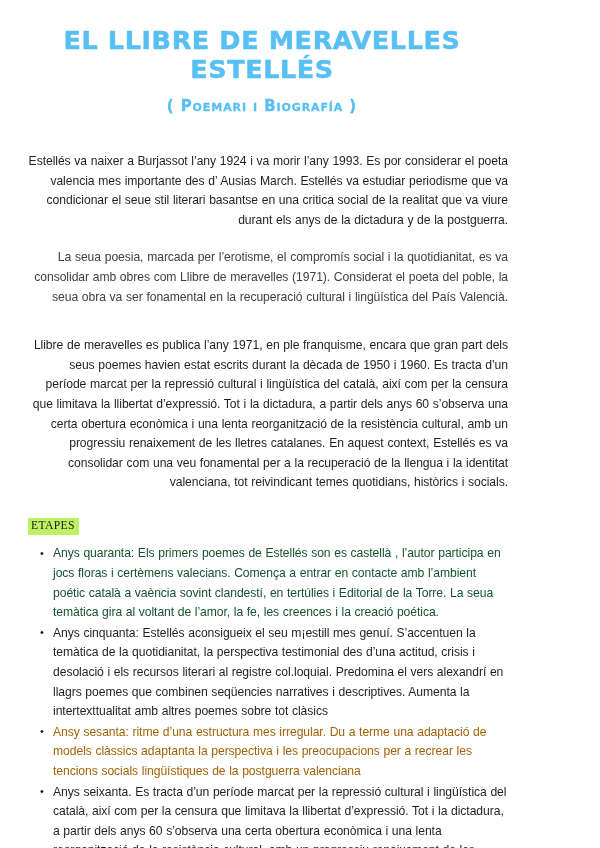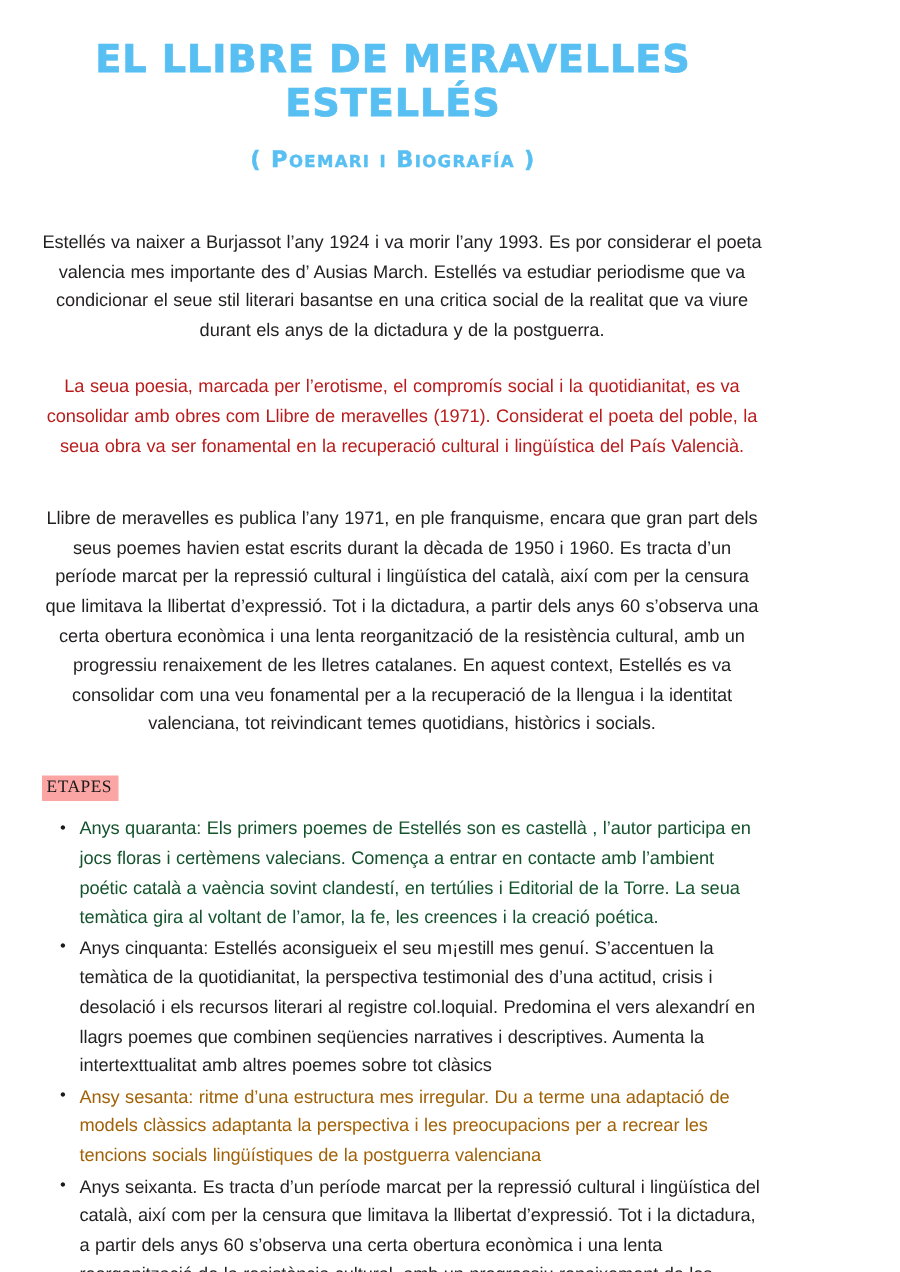--- a/index.html
+++ b/index.html
@@ -53,21 +53,21 @@
   }
 
   
   .body-wrap {
     padding: 0 16px 0 28px;
   }
   p.para {
     font-size: 12.15px;
     line-height: 19.6px;
     margin: 0;
-    text-align: center;
+    text-align: right;
     letter-spacing: -0.06px;
     word-spacing: 0.4px;
   }
   p.para.first { margin-top: 37px; }
   p.para.second { margin-top: 18px; }
   p.para.third { margin-top: 29px; }
 
   
   .etapes-row {
     margin-top: 22px;
@@ -114,26 +114,26 @@
 
 <div class="page">
 
   <div class="title-block">
     <h1 class="doc-title" style="color: rgb(88, 191, 242);">El Llibre de Meravelles Estellés</h1>
     <div class="doc-subtitle" style="color: rgb(88, 191, 242);">( Poemari i Biografía )</div>
   </div>
 
   <div class="body-wrap">
     <p class="para first" style="color: rgb(34, 31, 31);">Estellés va naixer a Burjassot l’any 1924 i va morir l’any 1993. Es por considerar el poeta valencia mes importante des d’ Ausias March. Estellés va estudiar periodisme que va condicionar el seue stil literari basantse en una critica social de la realitat que va viure durant els anys de la dictadura y de la postguerra.</p>
-    <p class="para second" style="color: #b91c1c;"> La seua poesia, marcada per l’erotisme, el compromís social i la quotidianitat, es va consolidar amb obres com Llibre de meravelles (1971). Considerat el poeta del poble, la seua obra va ser fonamental en la recuperació cultural i lingüística del País Valencià.</p>
+    <p class="para second" style="color: #404040;"> La seua poesia, marcada per l’erotisme, el compromís social i la quotidianitat, es va consolidar amb obres com Llibre de meravelles (1971). Considerat el poeta del poble, la seua obra va ser fonamental en la recuperació cultural i lingüística del País Valencià.</p>
     <p class="para third" style="color: rgb(34, 31, 31);">Llibre de meravelles es publica l’any 1971, en ple franquisme, encara que gran part dels seus poemes havien estat escrits durant la dècada de 1950 i 1960. Es tracta d’un període marcat per la repressió cultural i lingüística del català, així com per la censura que limitava la llibertat d’expressió. Tot i la dictadura, a partir dels anys 60 s’observa una certa obertura econòmica i una lenta reorganització de la resistència cultural, amb un progressiu renaixement de les lletres catalanes. En aquest context, Estellés es va consolidar com una veu fonamental per a la recuperació de la llengua i la identitat valenciana, tot reivindicant temes quotidians, històrics i socials.</p>
   </div>
 
   <div class="etapes-row">
-    <span class="etapes-label" style="background: #fca5a5; text-align: center;">ETAPES</span>
+    <span class="etapes-label" style="background: #bef264; text-align: center;">ETAPES</span>
   </div>
 
   <ul class="etapes-list">
     <li style="color: #14532d;">Anys quaranta: Els primers poemes de Estellés son es castellà , l’autor participa en jocs floras i certèmens valecians. Comença a entrar en contacte amb l’ambient poétic català a vaència sovint clandestí, en tertúlies i Editorial de la Torre. La seua temàtica gira al voltant de l’amor, la fe, les creences i la creació poética.</li>
     <li style="color: rgb(34, 31, 31);">Anys cinquanta: Estellés aconsigueix el seu m¡estill mes genuí. S’accentuen la temàtica de la quotidianitat, la perspectiva testimonial des d’una actitud, crisis i desolació i els recursos literari al registre col.loquial. Predomina el vers alexandrí en llagrs poemes que combinen seqüencies narratives i descriptives. Aumenta la intertexttualitat amb altres poemes sobre tot clàsics</li>
     <li style="color: #a16207;">Ansy sesanta: ritme d’una estructura mes irregular. Du a terme una adaptació de models clàssics adaptanta la perspectiva i les preocupacions per a recrear les tencions socials lingüístiques de la postguerra valenciana</li>
     <li style="color: rgb(34, 31, 31);">Anys seixanta. Es tracta d’un període marcat per la repressió cultural i lingüística del català, així com per la censura que limitava la llibertat d’expressió. Tot i la dictadura, a partir dels anys 60 s’observa una certa obertura econòmica i una lenta reorganització de la resistència cultural, amb un progressiu renaixement de les lletres catalanes. En aquest context, Estellés es va consolidar com una veu fonamental per a la recuperació de la llengua i la identitat valenciana, tot reivindicant temes quotidians, històrics i socials.</li>
   </ul>
 
 </div>

